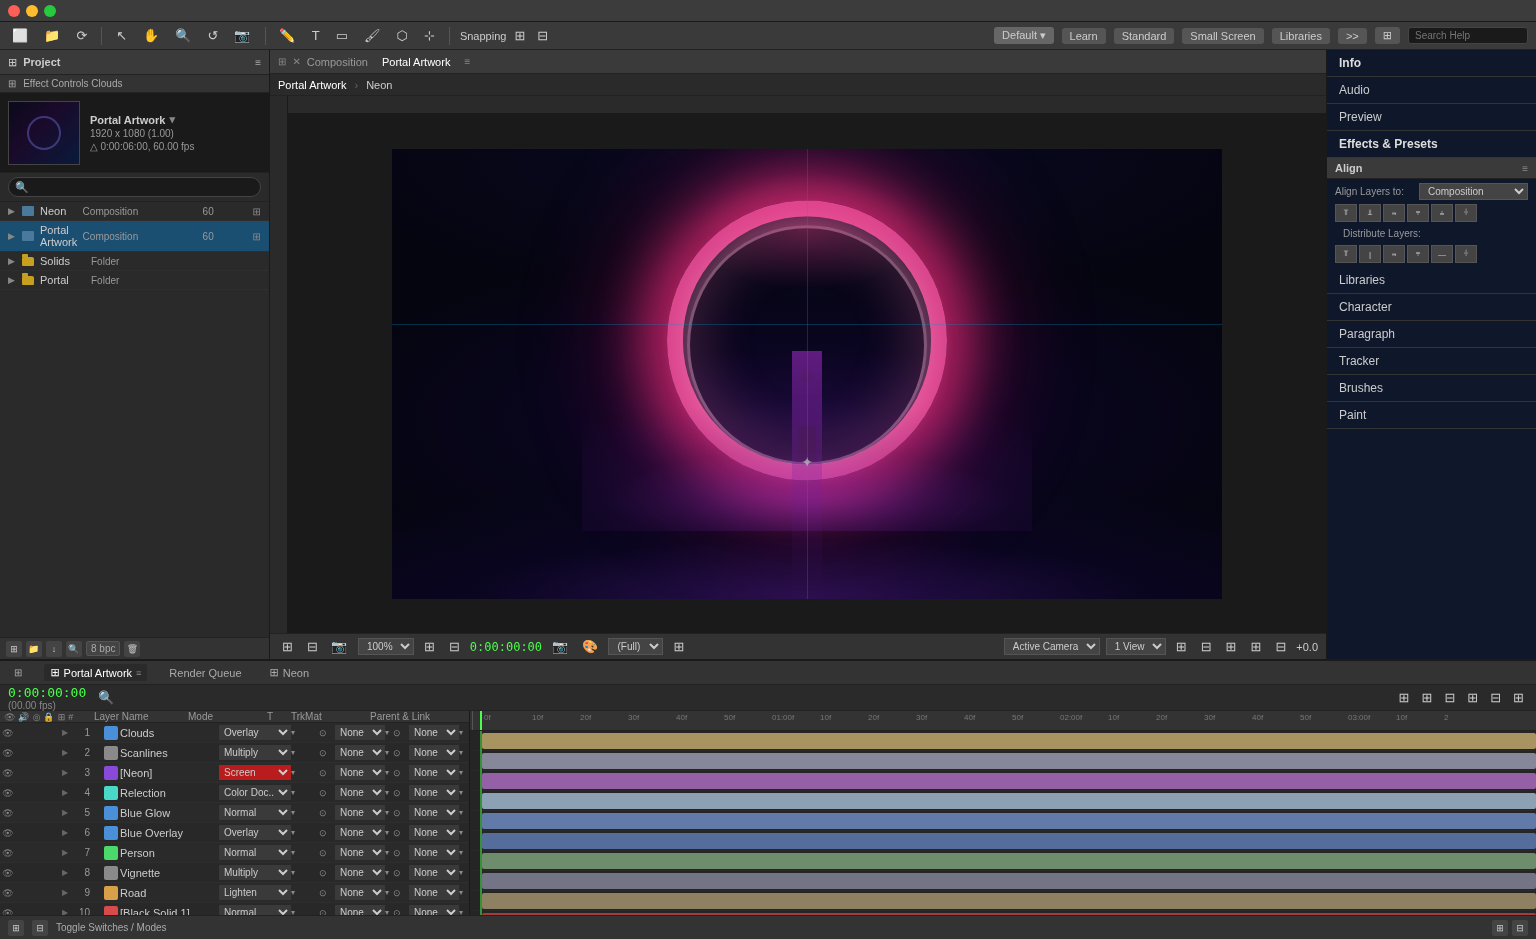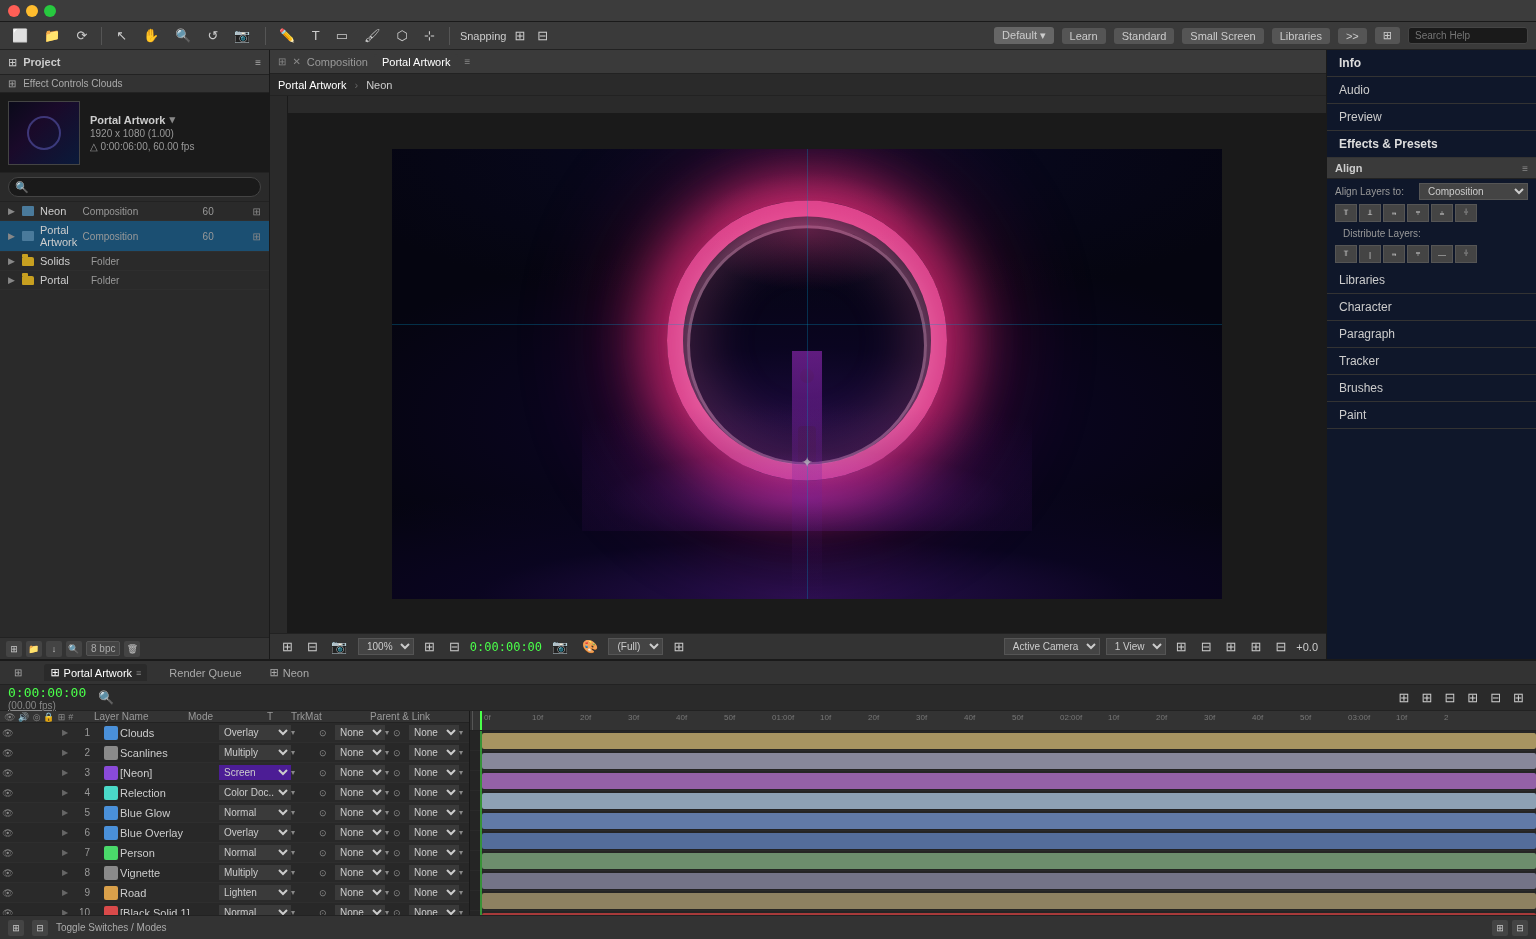--- a/index.html
+++ b/index.html
@@ -528,21 +528,20 @@
       border-bottom: 1px solid #222;
     }
     .timeline-time {
       font-size: 13px;
       color: #4aff4a;
       font-family: monospace;
     }
     .timeline-fps {
       font-size: 10px;
       color: #888;
-      text-decoration: underline;
     }
 
     .timeline-body {
       display: flex;
       flex: 1;
       overflow: hidden;
     }
 
     .layers-panel {
       width: 470px;
@@ -1040,21 +1039,21 @@
             <span style="width: 12px; font-size: 9px; color: rgb(136, 136, 136);">👁</span>
             <span style="width: 12px; font-size: 8px; color: rgb(119, 119, 119);"></span>
             <span style="width: 12px; font-size: 8px; color: rgb(119, 119, 119);"></span>
             <span style="width: 12px; font-size: 8px; color: rgb(119, 119, 119);"></span>
             <span style="width: 12px; font-size: 8px; color: rgb(119, 119, 119);"></span>
             <span style="width: 12px; font-size: 8px; color: rgb(102, 102, 102);">▶</span>
             <span style="width: 18px; font-size: 10px; color: rgb(153, 153, 153); text-align: right; padding-right: 2px;">3</span>
             <span style="width: 10px; font-size: 8px; color: rgb(136, 136, 136);"></span>
             <div style="width: 14px; height: 14px; border-radius: 2px; margin: 0px 2px; flex-shrink: 0; background: rgb(138, 74, 217);"></div>
             <span style="flex: 1 1 0%; font-size: 11px; color: rgb(204, 204, 204); overflow: hidden; white-space: nowrap; max-width: 110px;">[Neon]</span>
-            <select style="background: #4c1d95; border: none; color: rgb(204, 204, 204); font-size: 10px; width: 72px; cursor: pointer; padding: 1px;"><option>Screen</option></select>
+            <select style="background: #b91c1c; border: none; color: rgb(204, 204, 204); font-size: 10px; width: 72px; cursor: pointer; padding: 1px;"><option>Screen</option></select>
             <span style="font-size: 8px; color: rgb(136, 136, 136); width: 8px;">▾</span>
             <span style="width: 20px;"></span>
             <span style="width: 16px; font-size: 9px; color: rgb(136, 136, 136);">⊙</span>
             <select style="background: rgb(58, 58, 58); border: none; color: rgb(204, 204, 204); font-size: 10px; width: 50px; cursor: pointer; padding: 1px;"><option>None</option></select>
             <span style="font-size: 8px; color: rgb(136, 136, 136); width: 8px;">▾</span>
             <span style="width: 16px; font-size: 9px; color: rgb(136, 136, 136);">⊙</span>
             <select style="background: rgb(58, 58, 58); border: none; color: rgb(204, 204, 204); font-size: 10px; width: 50px; cursor: pointer; padding: 1px;"><option>None</option></select>
             <span style="font-size: 8px; color: rgb(136, 136, 136); width: 8px;">▾</span>
           </div>
           <div class="layer-row" style="height: 20px; display: flex; align-items: center; border-bottom: 1px solid rgb(46, 46, 46); cursor: pointer; padding: 0px 2px; background-color: rgb(40, 40, 40);">

